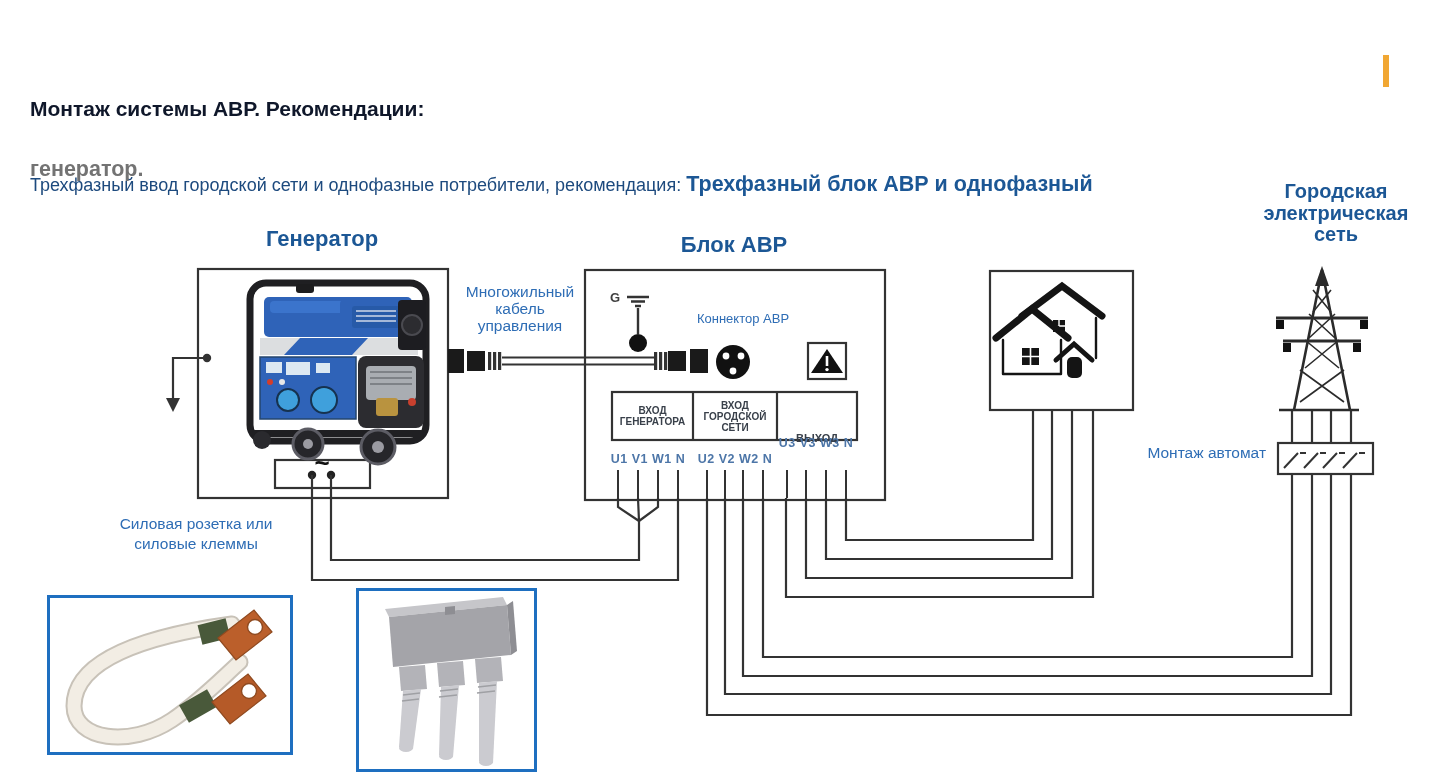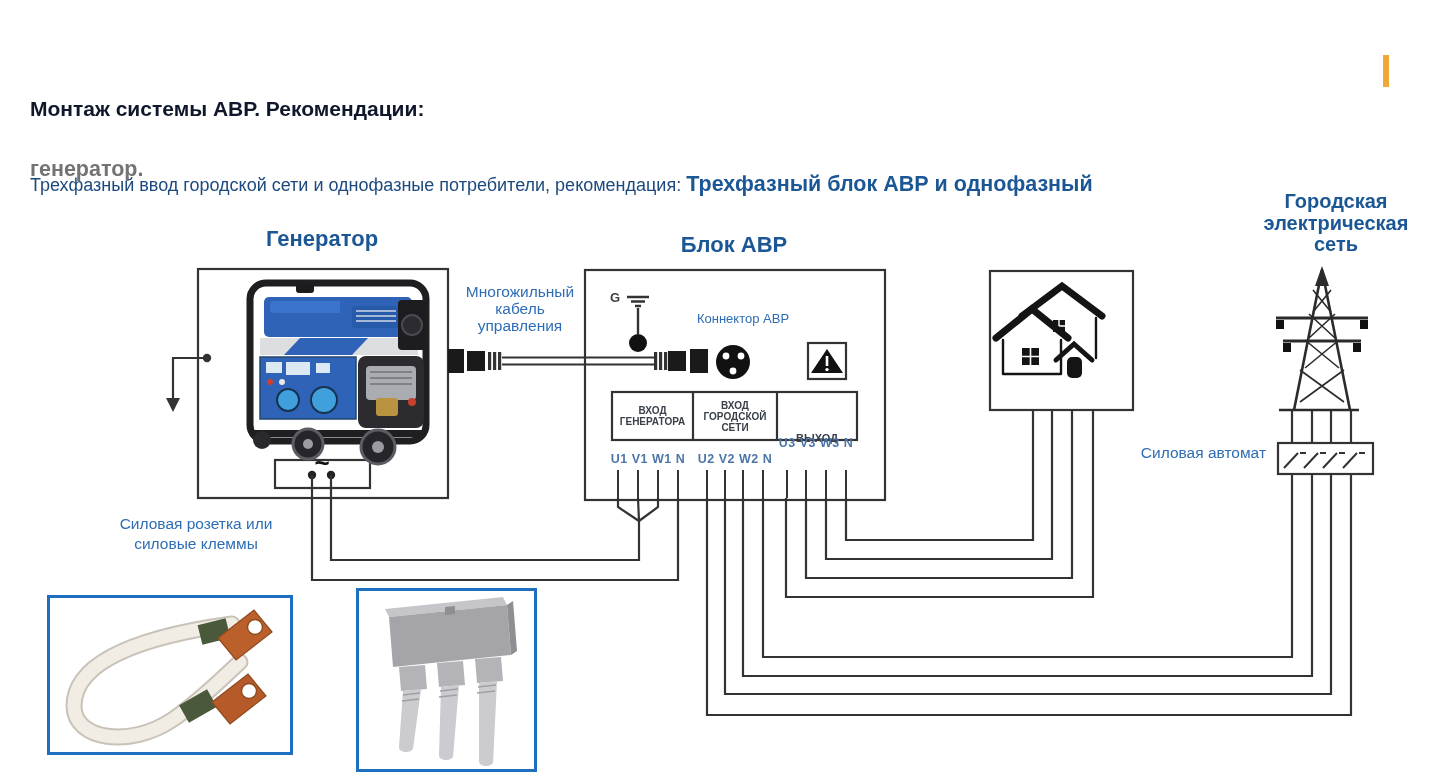--- a/index.html
+++ b/index.html
@@ -195,29 +195,29 @@
       <circle cx="308" cy="444" r="15" fill="#26262a" stroke="#5c5c64" stroke-width="3"></circle>
       <circle cx="308" cy="444" r="5" fill="#9b9ba2"></circle>
       <circle cx="378" cy="447" r="17" fill="#26262a" stroke="#5c5c64" stroke-width="3"></circle>
       <circle cx="378" cy="447" r="6" fill="#9b9ba2"></circle>
       <circle cx="262" cy="440" r="9" fill="#2a2a2e"></circle>
     </g>
   </svg>
 
   <div class="lab" style="left:222px;top:226px;width:200px;font-size:22px;text-align:center;">Генератор</div>
   <div class="lab" style="left:634px;top:232px;width:200px;font-size:22px;">Блок АВР</div>
-  <div class="lab preline" style="left:1238px;top:191px;width:196px;font-size:20px;line-height:21.5px;">Городская
+  <div class="lab preline" style="left:1238px;top:181px;width:196px;font-size:20px;line-height:21.5px;">Городская
 электрическая
 сеть</div>
 
   <div class="slab preline" style="left:448px;top:283px;width:144px;font-size:15.5px;line-height:17px;text-align:center;">Многожильный
 кабель
 управления</div>
   <div class="slab" style="left:676px;top:311px;width:134px;font-size:13px;">Коннектор АВР</div>
-  <div class="slab" style="left:1114px;top:444px;width:152px;font-size:15.5px;text-align:right;">Силовая автомат</div>
+  <div class="slab" style="left:1114px;top:444px;width:152px;font-size:15.5px;text-align:right;">Монтаж автомат</div>
   <div class="slab preline" style="left:94px;top:514px;width:204px;font-size:15.5px;line-height:19.5px;">Силовая розетка или
 силовые клеммы</div>
 
   <div class="abs" style="left:606px;top:290px;width:18px;font-size:13px;font-weight:bold;color:#3f3f3f;text-align:center;">G</div>
   <div class="abs" style="left:308px;top:448px;width:28px;font-size:26px;font-weight:bold;color:#111;text-align:center;">~</div>
 
   <div class="cell" style="left:612px;top:392px;width:81px;height:48px;font-size:10px;line-height:11px;">ВХОД
 ГЕНЕРАТОРА</div>
   <div class="cell" style="left:693px;top:392px;width:84px;height:48px;font-size:10px;line-height:11px;">ВХОД
 ГОРОДСКОЙ

